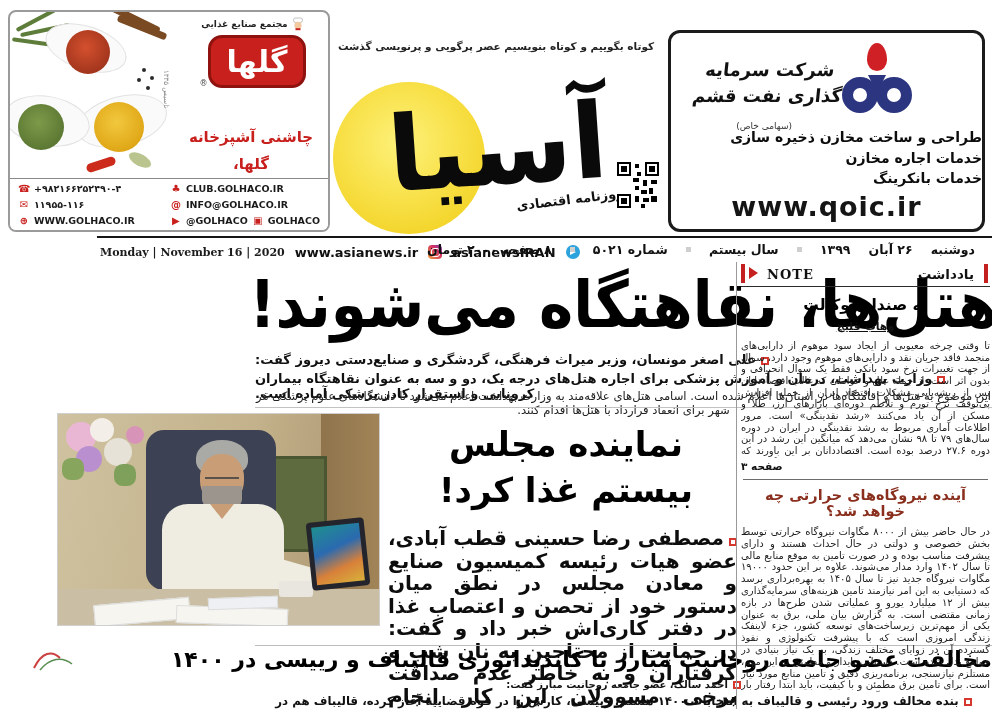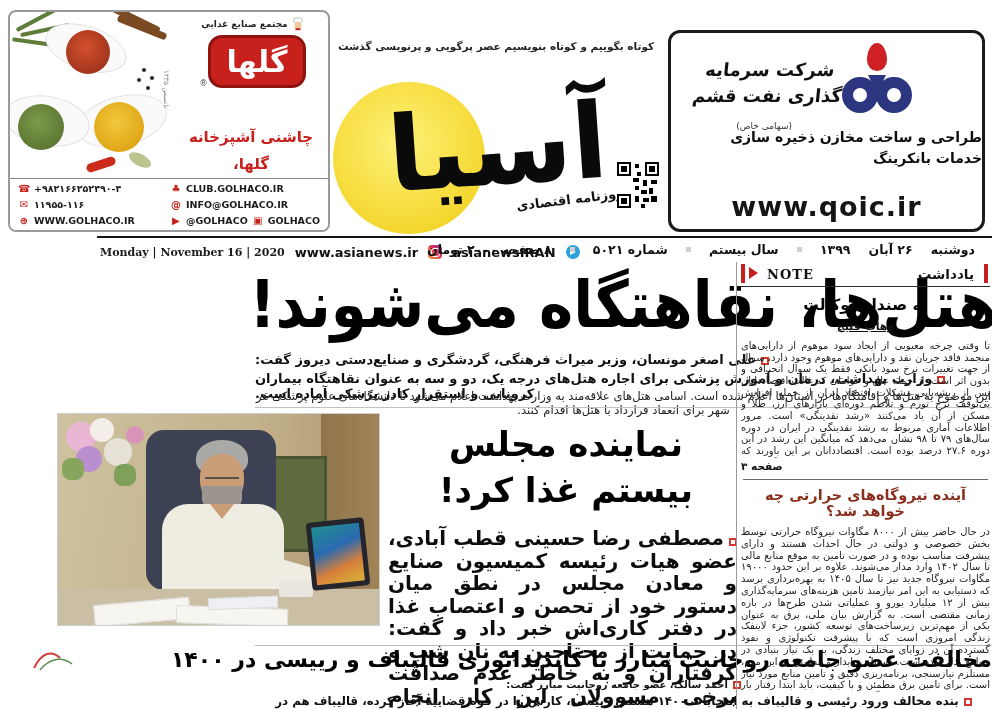--- a/index.html
+++ b/index.html
@@ -222,20 +222,21 @@
       <div class="qoic-sub">(سهامی خاص)</div>
     </div>
     <div class="nioc">
       <span class="flame"></span>
       <span class="nioc-tri"></span>
       <span class="ring l"></span>
       <span class="ring r"></span>
     </div>
     <div class="qoic-services">
       <div>طراحی و ساخت مخازن ذخیره سازی</div>
+      <div>خدمات اجاره مخازن</div>
       <div>خدمات بانکرینگ</div>
     </div>
     <div class="qoic-url">www.qoic.ir</div>
   </div>
 
   <div class="abs tagline">کوتاه بگوییم و کوتاه بنویسیم عصر پرگویی و پرنویسی گذشت</div>
   <div class="abs sun"></div>
   <div class="abs asialogo">
       <span>آسیا</span>
     </div>

